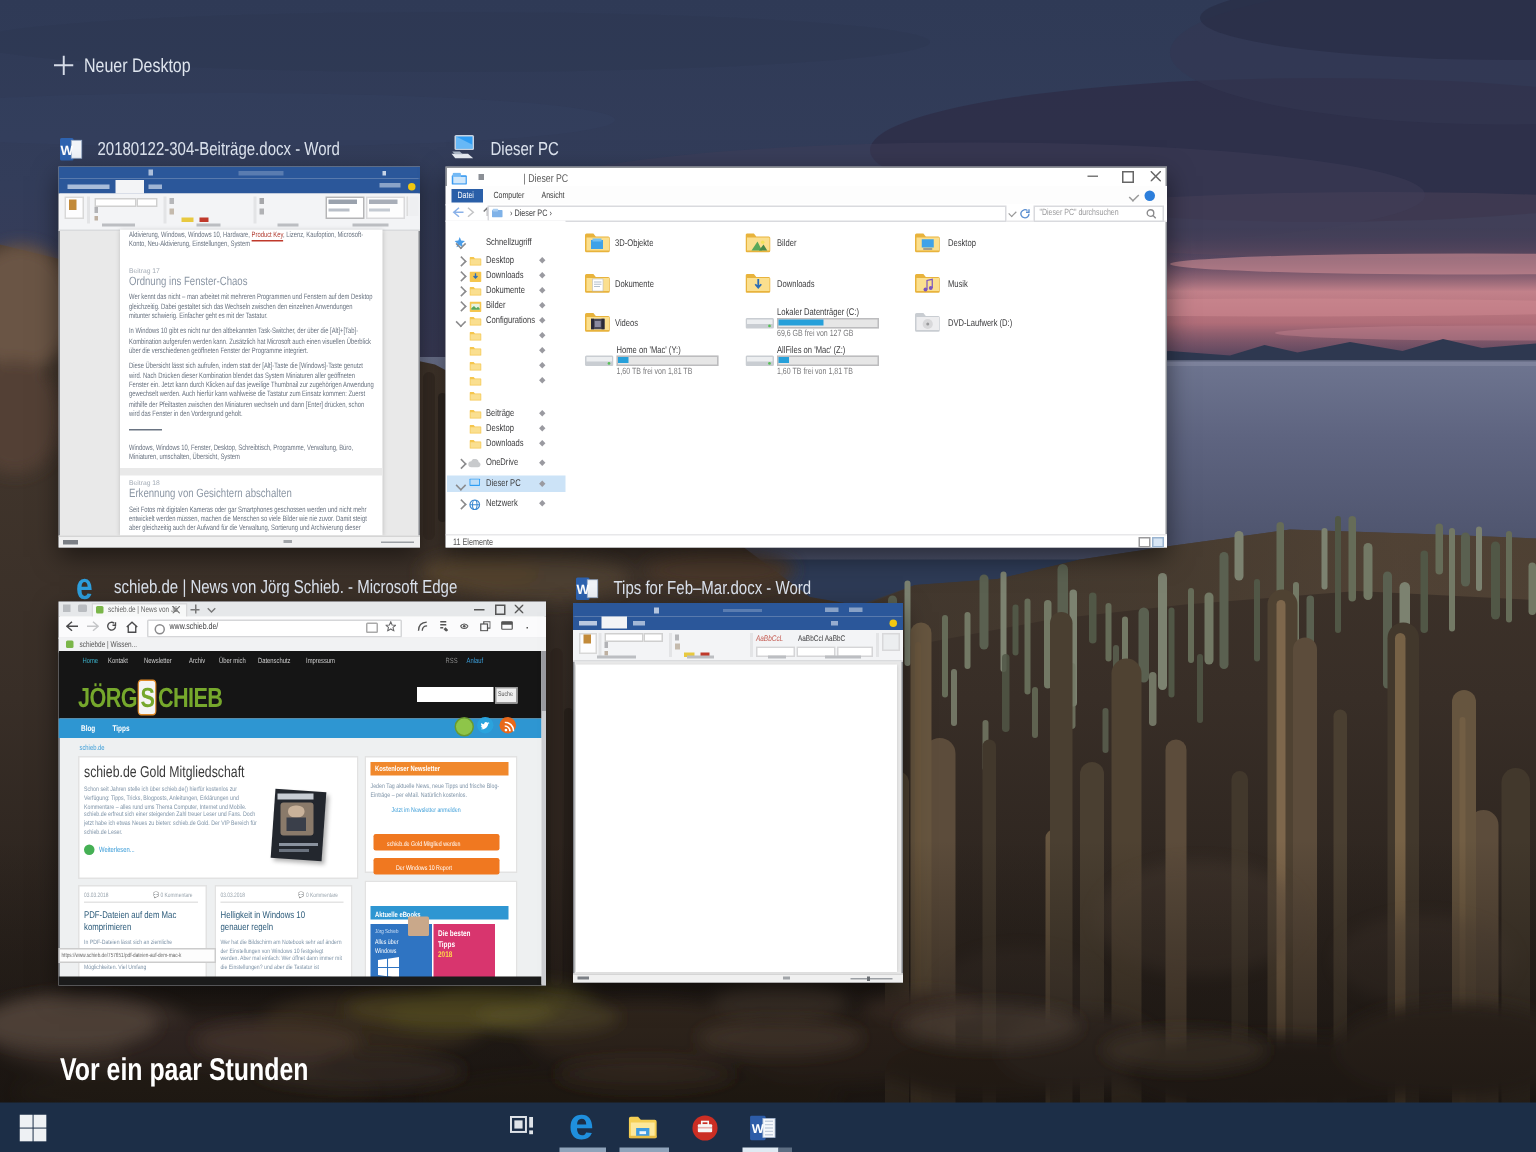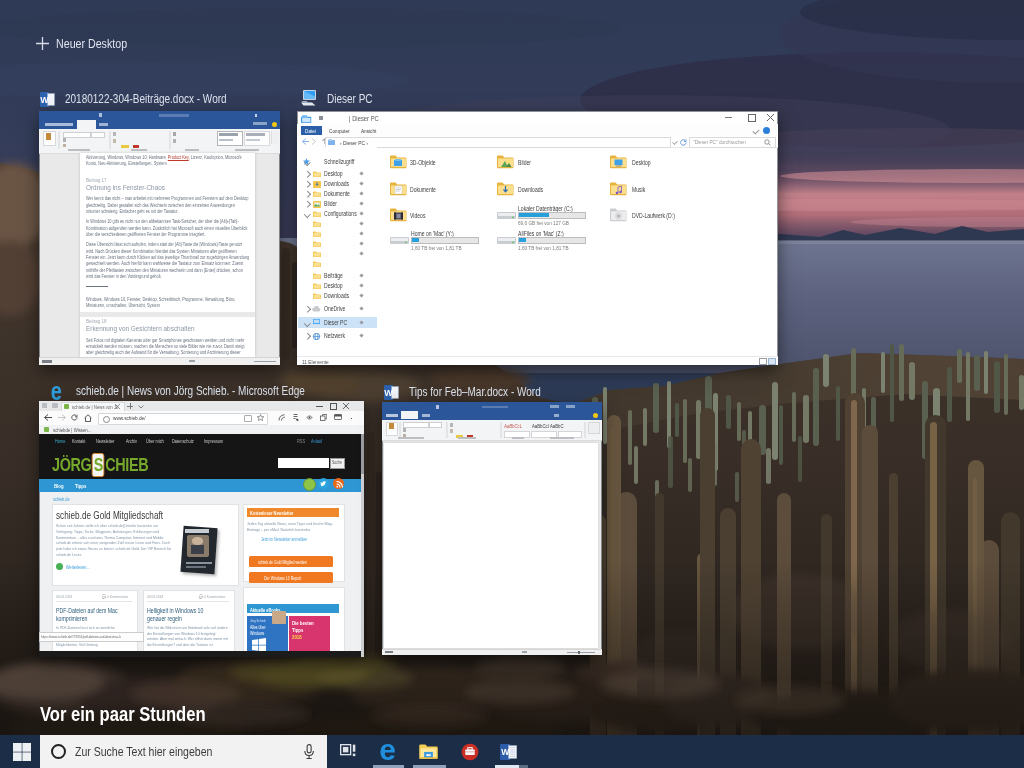--- a/index.html
+++ b/index.html
@@ -773,28 +773,20 @@
 
 <div id="taskbar">
   <div class="tbicon" style="left:9px;width:26px;">
         <svg width="18" height="18" viewBox="0 0 19 19">
           <rect x="0" y="0" width="9.2" height="9.2" fill="#eef1f4"></rect>
           <rect x="9.9" y="0" width="9.2" height="9.2" fill="#eef1f4"></rect>
           <rect x="0" y="9.9" width="9.2" height="9.2" fill="#eef1f4"></rect>
           <rect x="9.9" y="9.9" width="9.2" height="9.2" fill="#eef1f4"></rect>
         </svg>
       </div>
-  <div id="tb-search">
-        <div class="ring"></div>
-        <div class="stext">Zur Suche Text hier eingeben</div>
-    <svg style="position:absolute;left:263px;top:9px;" width="12" height="16" viewBox="0 0 13 17">
-          <rect x="4.5" y="0.5" width="4.3" height="9" rx="2.1" fill="none" stroke="#3c3c3c" stroke-width="1.2"></rect>
-          <path d="M2 7.5 C2 10.8 4 12.3 6.6 12.3 C9.2 12.3 11.2 10.8 11.2 7.5 M6.6 12.3 V15 M3.8 15.6 H9.4" stroke="#3c3c3c" stroke-width="1.2" fill="none"></path>
-        </svg>
-  </div>
   <div class="tbicon" style="left:335px;width:25px;">
         <svg width="16" height="16" viewBox="0 0 17 17">
           <rect x="0.7" y="0.7" width="10.6" height="10.6" fill="none" stroke="#dfe3e8" stroke-width="1.4"></rect>
           <rect x="3.1" y="3.1" width="5.8" height="5.8" fill="#dfe3e8"></rect>
           <rect x="13.6" y="0.7" width="2.7" height="7.5" fill="#dfe3e8"></rect>
           <rect x="13.6" y="10.2" width="2.7" height="2.7" fill="#dfe3e8"></rect>
         </svg>
       </div>
   <div class="tbicon" style="left:375px;width:25px;color:#1f8fdd;font-size:30px;font-weight:bold;">
         <span style="margin-top:-4px;">e</span>

